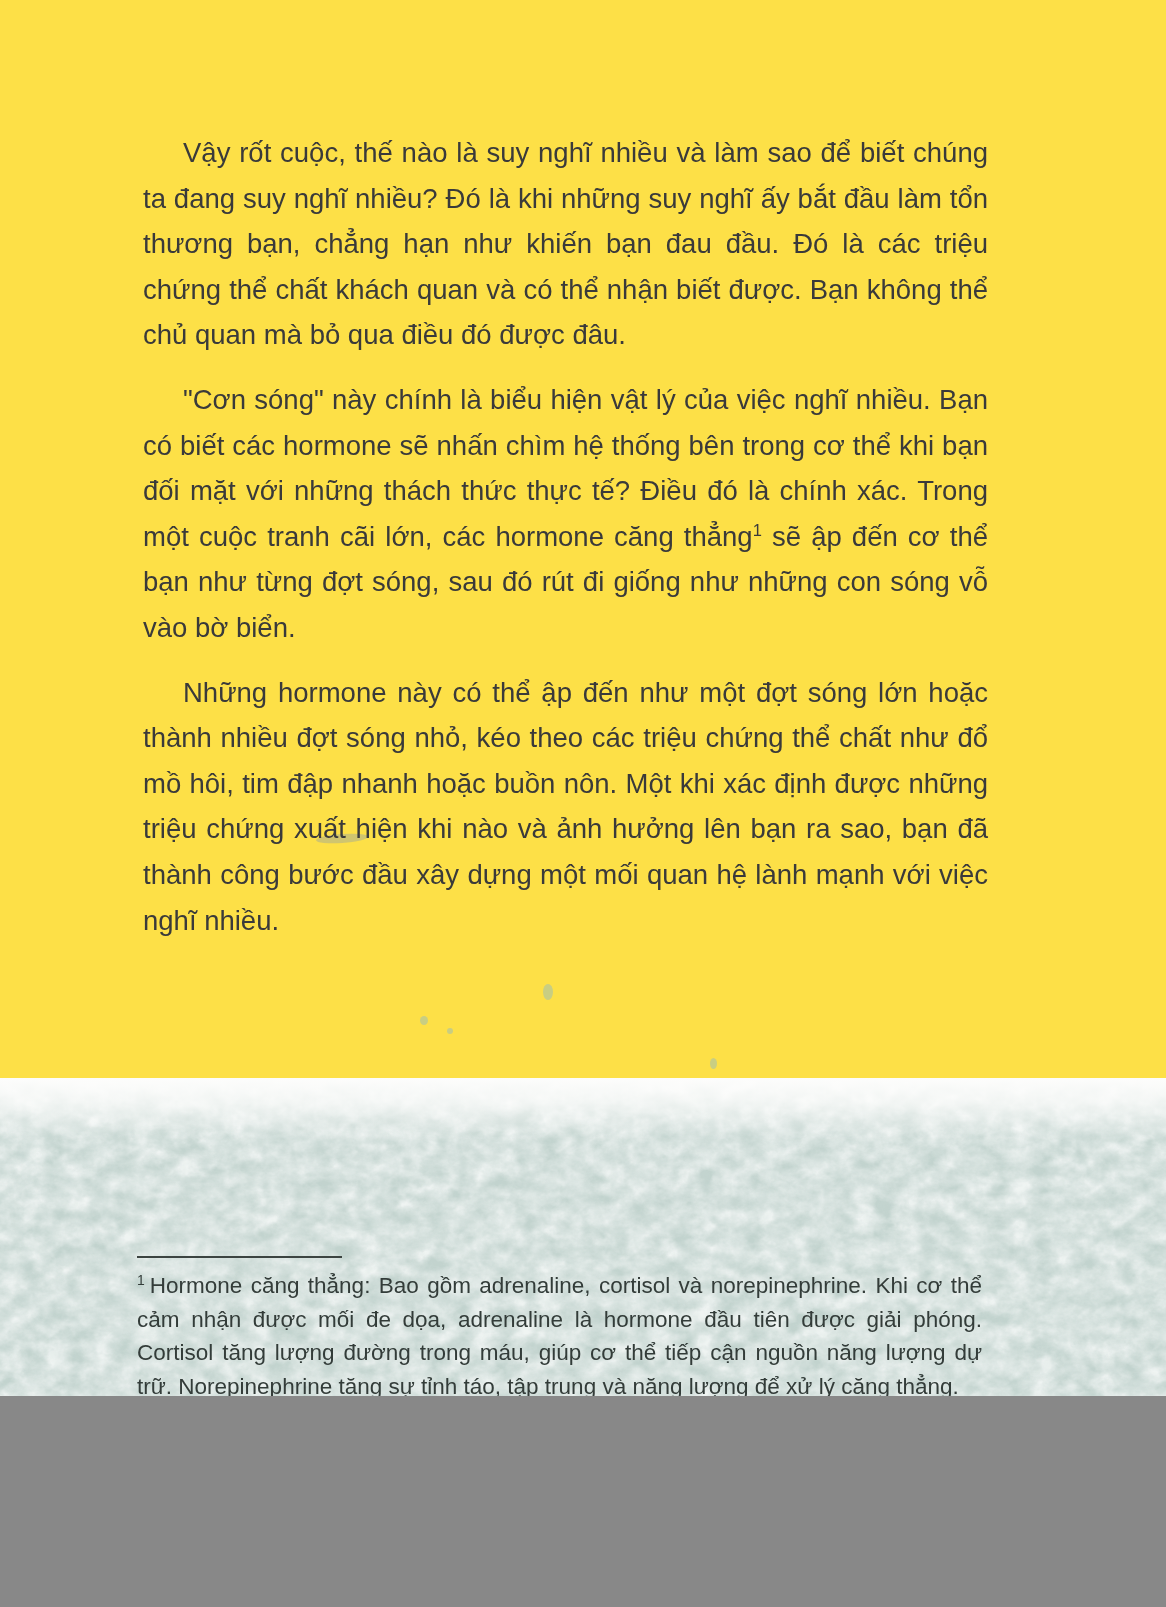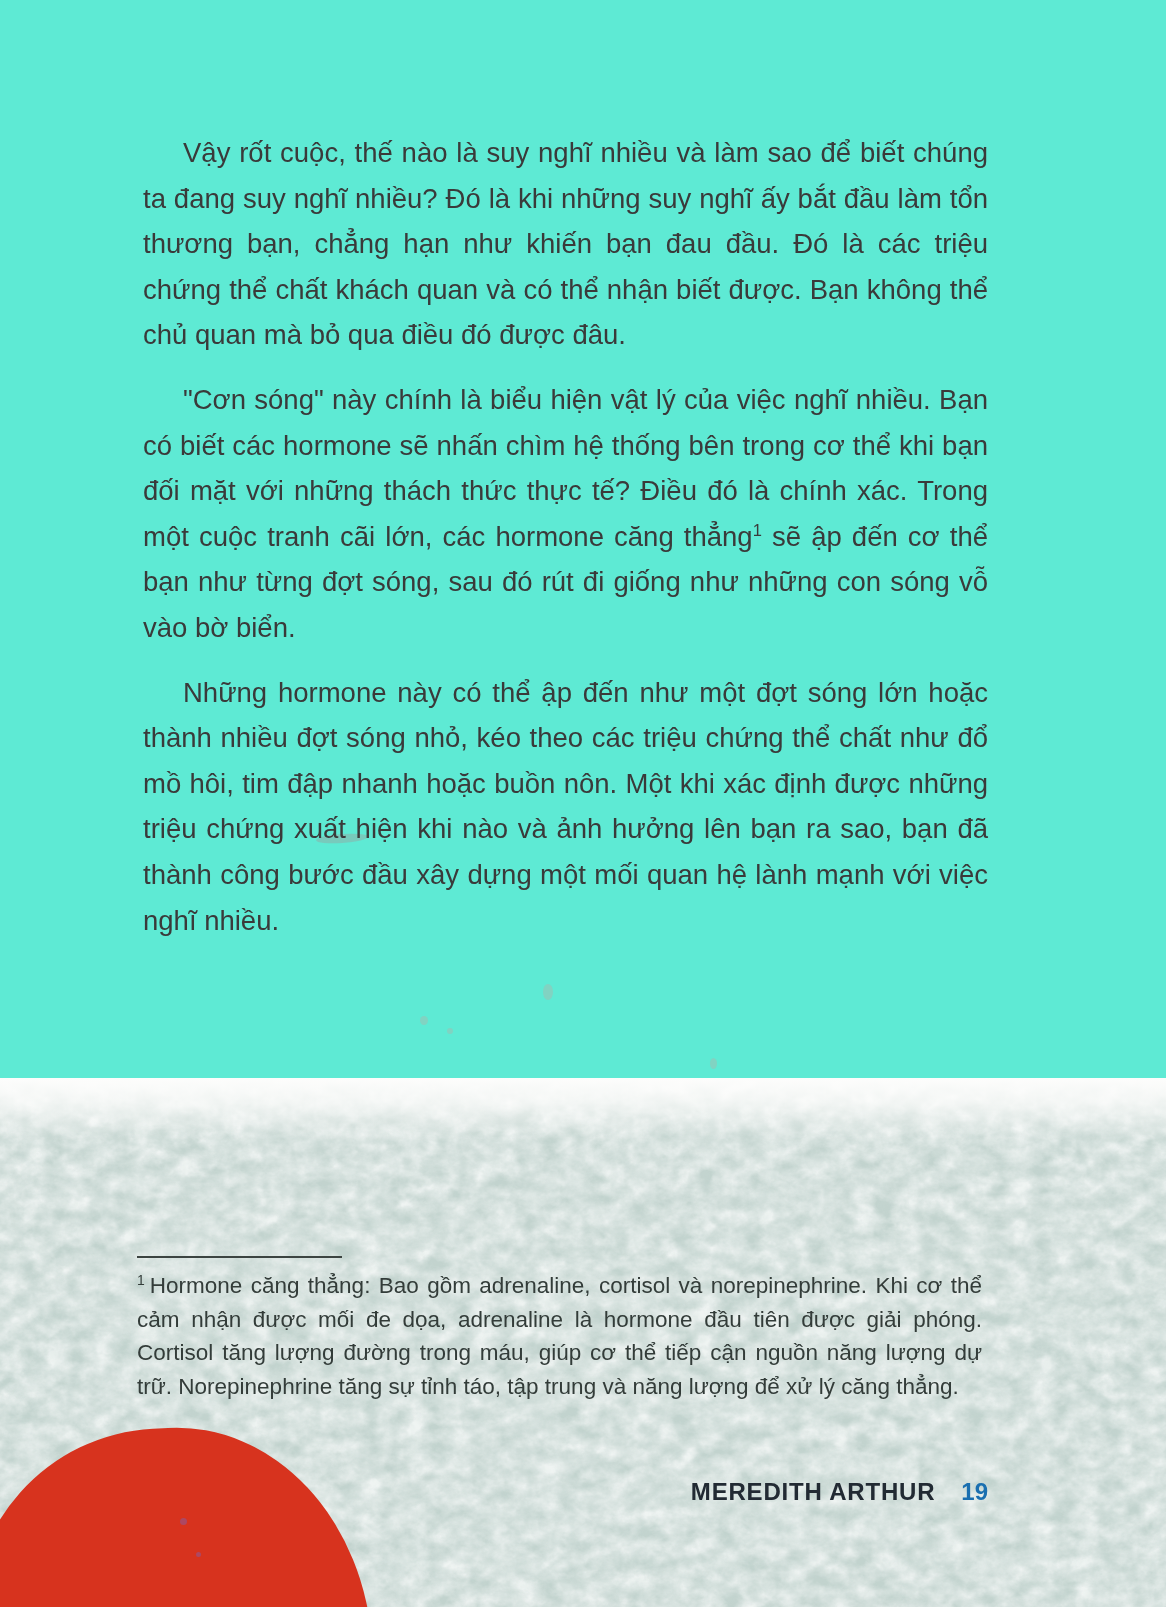--- a/index.html
+++ b/index.html
@@ -1,22 +1,22 @@
 <!DOCTYPE html>
 <html><head>
 <meta charset="utf-8">
 <style>
   html, body { margin: 0; padding: 0; }
   body { background: #888; }
   .page {
     position: relative;
     width: 1166px;
-    height: 1607px;
+    height: 1396px;
     margin: 0 auto;
-    background: #5eead4;
+    background: #fde047;
     overflow: hidden;
     font-family: "Liberation Sans", "DejaVu Sans", sans-serif;
   }
 
   
   .teal-band {
     position: absolute;
     left: 0; top: 1078px;
     width: 1166px; height: 529px;
     z-index: 1;

